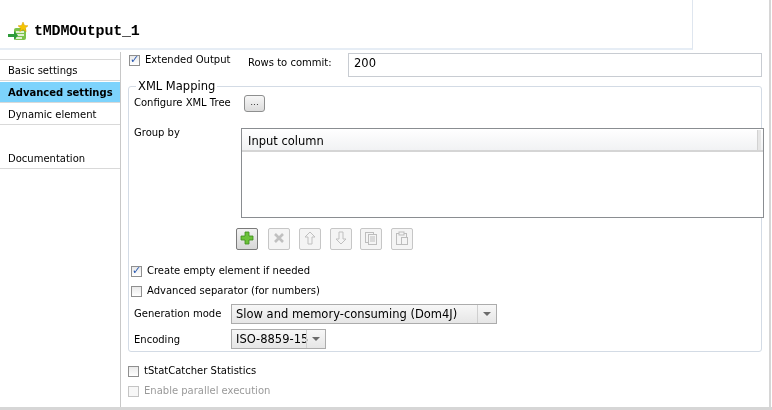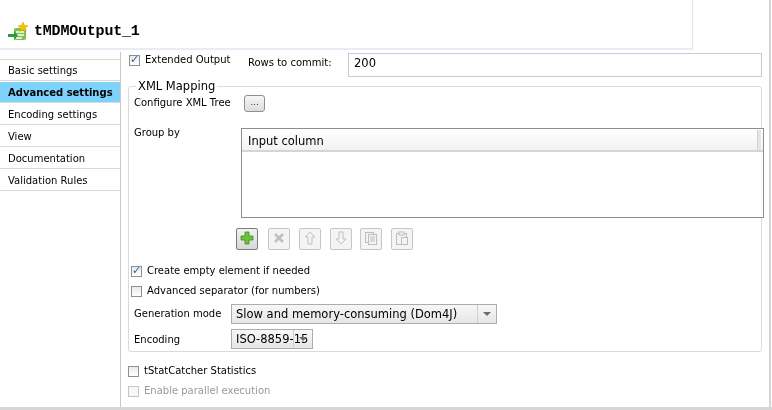--- a/index.html
+++ b/index.html
@@ -52,24 +52,22 @@
     <path d="M0 12 H6 V9 L10 13.5 L6 18 V15 H0 Z" fill="#2e9b3a"></path>
     <path d="M15 0 L16.5 3.5 L20 3.8 L17.3 6 L18.2 9.5 L15 7.6 L11.8 9.5 L12.7 6 L10 3.8 L13.5 3.5 Z" fill="#f5c400" stroke="#d69a00" stroke-width="0.5"></path>
   </svg>
 </div>
 <div class="abs" id="title-text">tMDMOutput_1</div>
 
 <div class="abs" id="sidebar">
   <div id="side-top"></div>
   <div class="side-item" style="top:8px">Basic settings</div>
   <div class="side-item active" style="top:30px">Advanced settings</div>
-  <div class="side-item" style="top:52px">Encoding settings</div>
-  <div class="side-item" style="top:74px">View</div>
+  <div class="side-item" style="top:52px">Dynamic element</div>
   <div class="side-item" style="top:96px">Documentation</div>
-  <div class="side-item" style="top:118px">Validation Rules</div>
 </div>
 
 <div class="cb checked" style="left:129px;top:55px"></div>
 <div class="label" style="left:145px;top:54px">Extended Output</div>
 <div class="label" style="left:248px;top:57px">Rows to commit:</div>
 <div class="abs" id="rows-input">200</div>
 
 <div class="abs" id="xml-group"></div>
 <div class="abs" id="xml-legend">XML Mapping</div>
 <div class="label" style="left:134px;top:97px">Configure XML Tree</div>
@@ -123,21 +121,21 @@
 <div class="cb" style="left:131px;top:286px"></div>
 <div class="label" style="left:147px;top:285px">Advanced separator (for numbers)</div>
 
 <div class="label" style="left:134px;top:308px">Generation mode</div>
 <div class="combo" style="left:231px;top:304px;width:266px">
   <span class="combo-text">Slow and memory-consuming (Dom4J)</span>
   <span class="combo-arrow"></span>
 </div>
 
 <div class="label" style="left:134px;top:334px">Encoding</div>
-<div class="combo" style="left:231px;top:329px;width:82px">
+<div class="combo" style="left:231px;top:329px;width:95px">
   <span class="combo-text">ISO-8859-15</span>
   <span class="combo-arrow"></span>
 </div>
 
 <div class="cb" style="left:128px;top:366px"></div>
 <div class="label" style="left:144px;top:365px">tStatCatcher Statistics</div>
 <div class="cb disabled" style="left:128px;top:386px"></div>
 <div class="label disabled" style="left:144px;top:385px">Enable parallel execution</div>
 
 <div class="abs" id="right-border"></div>

